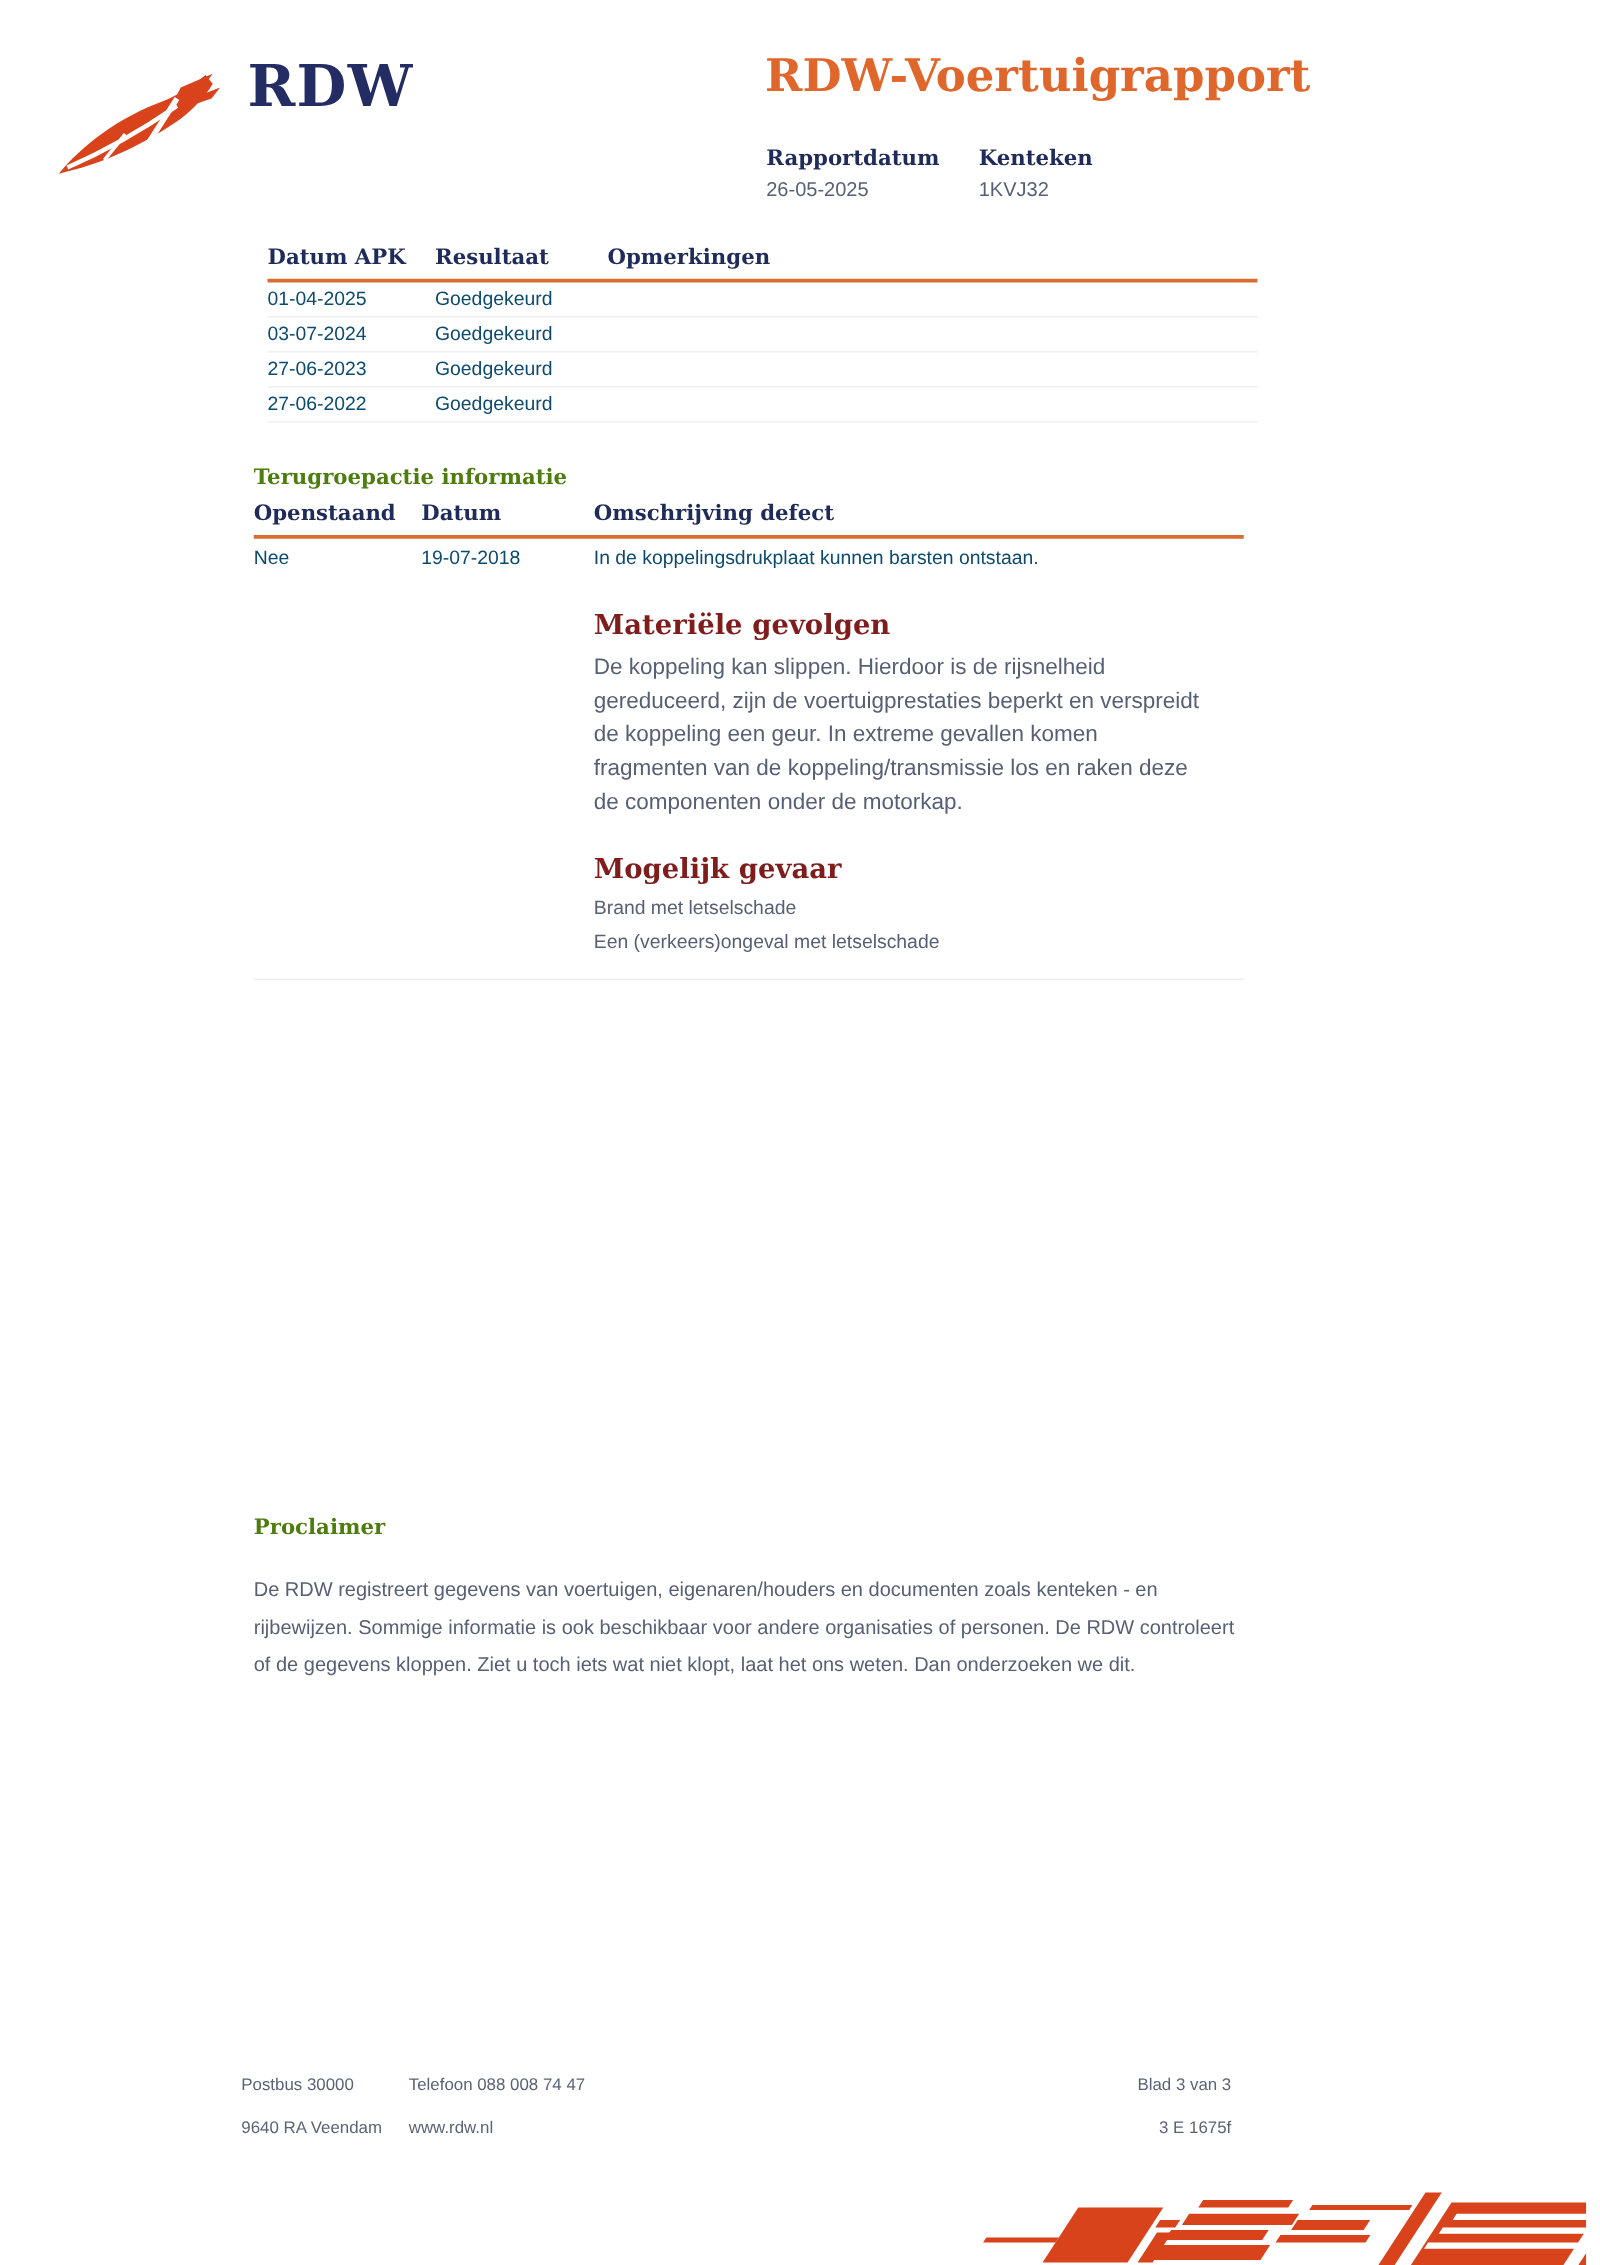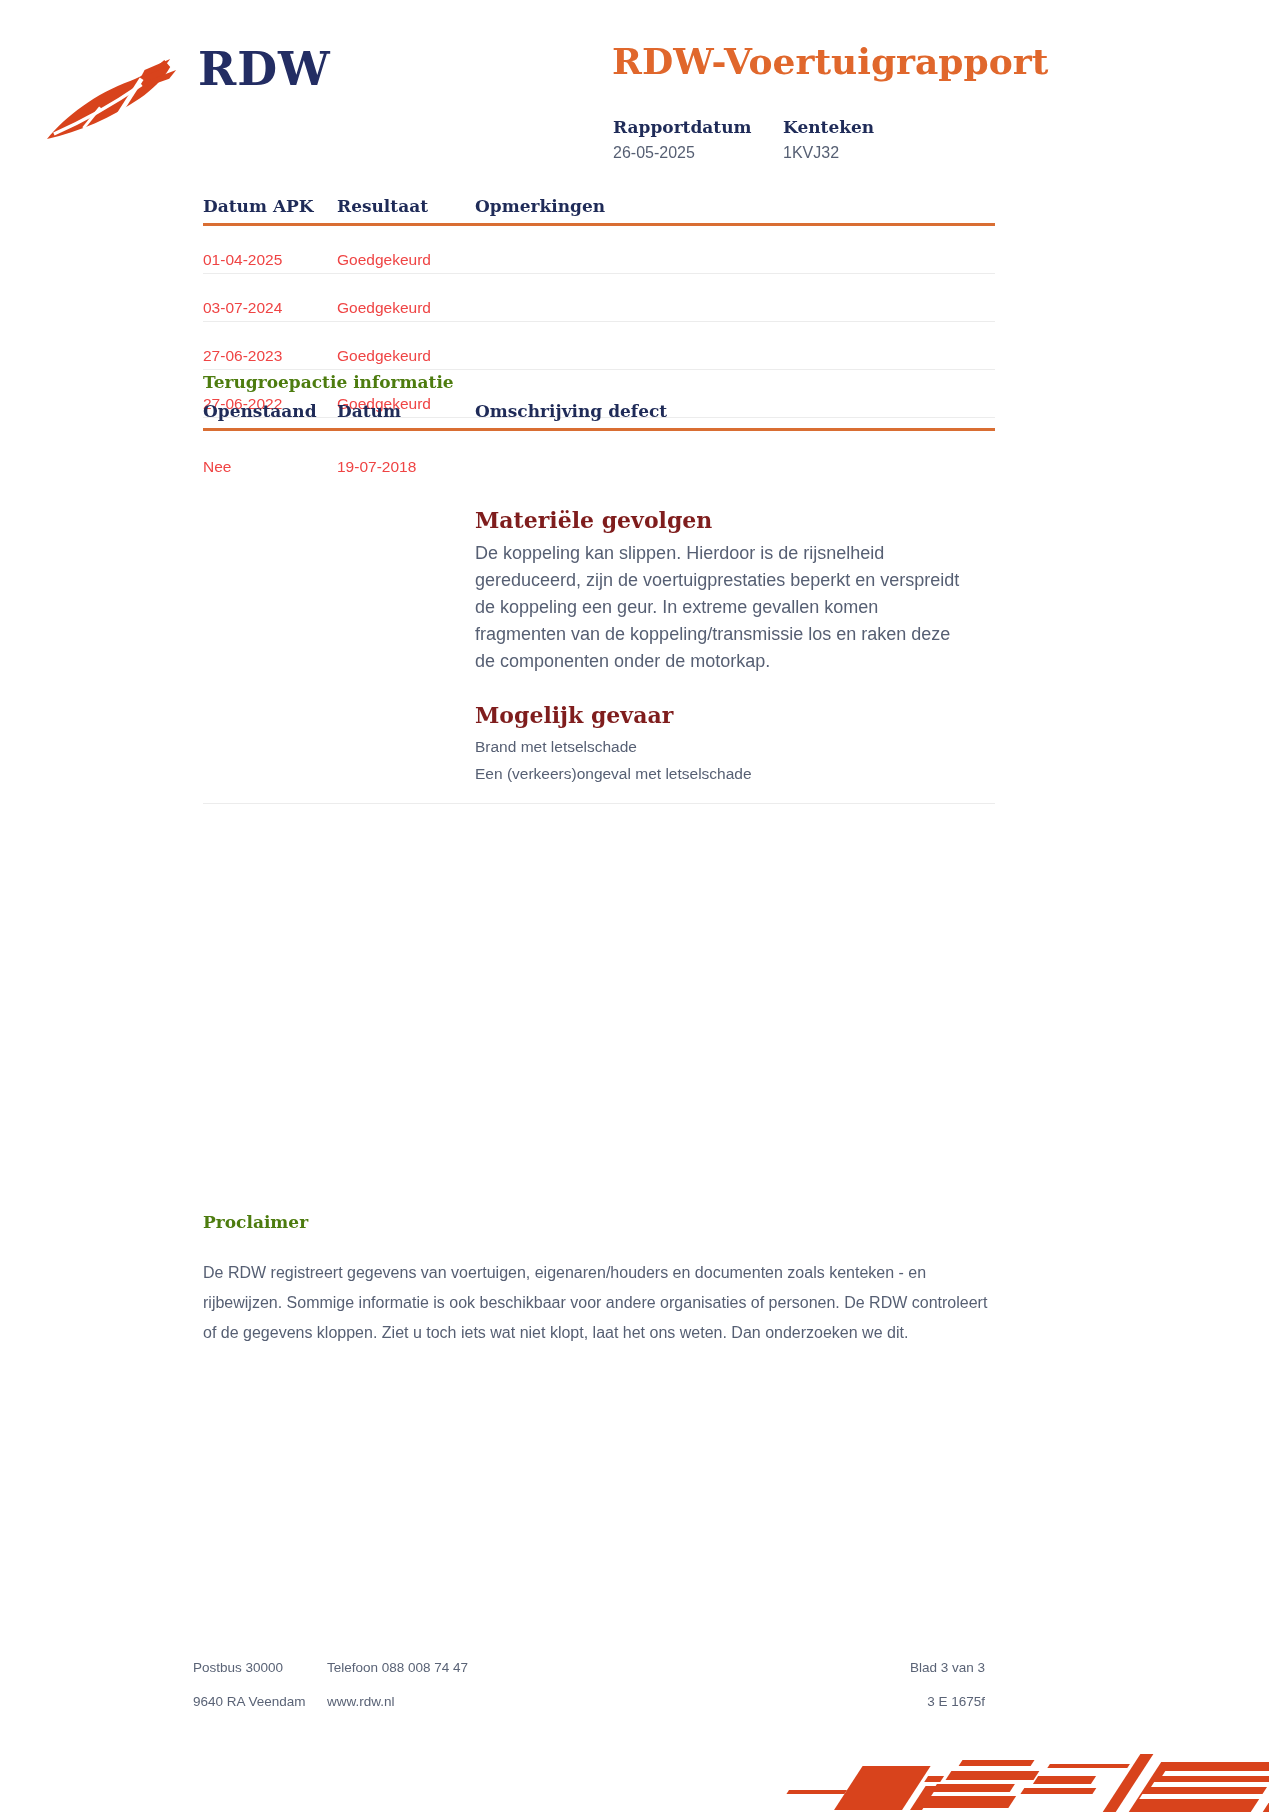--- a/index.html
+++ b/index.html
@@ -22,31 +22,31 @@
   .doc-title {
     position:absolute; left:612px; top:40px;
     font-family:"DejaVu Serif", serif; font-weight:bold;
     font-size:36px; color:#e0672c; white-space:nowrap;
   }
   .meta { position:absolute; left:613px; top:117px; display:grid; grid-template-columns:170px auto; }
   .meta .label { font-family:"DejaVu Serif", serif; font-weight:bold; font-size:17px; color:#1f2b58; }
   .meta .value { font-size:16px; color:#565f73; margin-top:7px; }
 
   
-  .tbl { position:absolute; left:203px; width:792px; }
+  .tbl { position:absolute; left:214px; width:792px; }
   .thead {
     display:grid; grid-template-columns:134px 138px 1fr;
     font-family:"DejaVu Serif", serif; font-weight:bold;
     font-size:17px; color:#1f2b58;
     padding-bottom:7px; border-bottom:3px solid #d96e33;
   }
   .trow {
     display:grid; grid-template-columns:134px 138px 1fr;
-    font-size:15.5px; color:#ef4444;
-    padding:5px 0 4px 0; border-bottom:1px solid #ececec;margin-top:20px;
+    font-size:15.5px; color:#0c4a6e;
+    padding:5px 0 4px 0; border-bottom:1px solid #ececec;
   }
   .trow.noline { border-bottom:none; padding-top:7px; }
 
   #apk-table { top:196px; }
 
   
   #recall { position:absolute; left:203px; top:372px; width:792px; }
   .section-heading {
     font-family:"DejaVu Serif", serif; font-weight:bold;
     font-size:17px; color:#4d7c0f; margin-bottom:9px;
@@ -133,20 +133,21 @@
   <div id="recall">
     <div class="section-heading">Terugroepactie informatie</div>
     <div class="thead">
       <div>Openstaand</div>
       <div>Datum</div>
       <div>Omschrijving defect</div>
     </div>
     <div class="trow noline">
       <div>Nee</div>
       <div>19-07-2018</div>
+      <div>In de koppelingsdrukplaat kunnen barsten ontstaan.</div>
     </div>
 
     <div class="detail">
       <div class="sub-heading mt-block">Materiële gevolgen</div>
       <div class="body-text">De koppeling kan slippen. Hierdoor is de rijsnelheid gereduceerd, zijn de voertuigprestaties beperkt en verspreidt de koppeling een geur. In extreme gevallen komen fragmenten van de koppeling/transmissie los en raken deze de componenten onder de motorkap.</div>
 
       <div class="sub-heading mt-block">Mogelijk gevaar</div>
       <div class="danger-list">
         <div>Brand met letselschade</div>
         <div>Een (verkeers)ongeval met letselschade</div>

